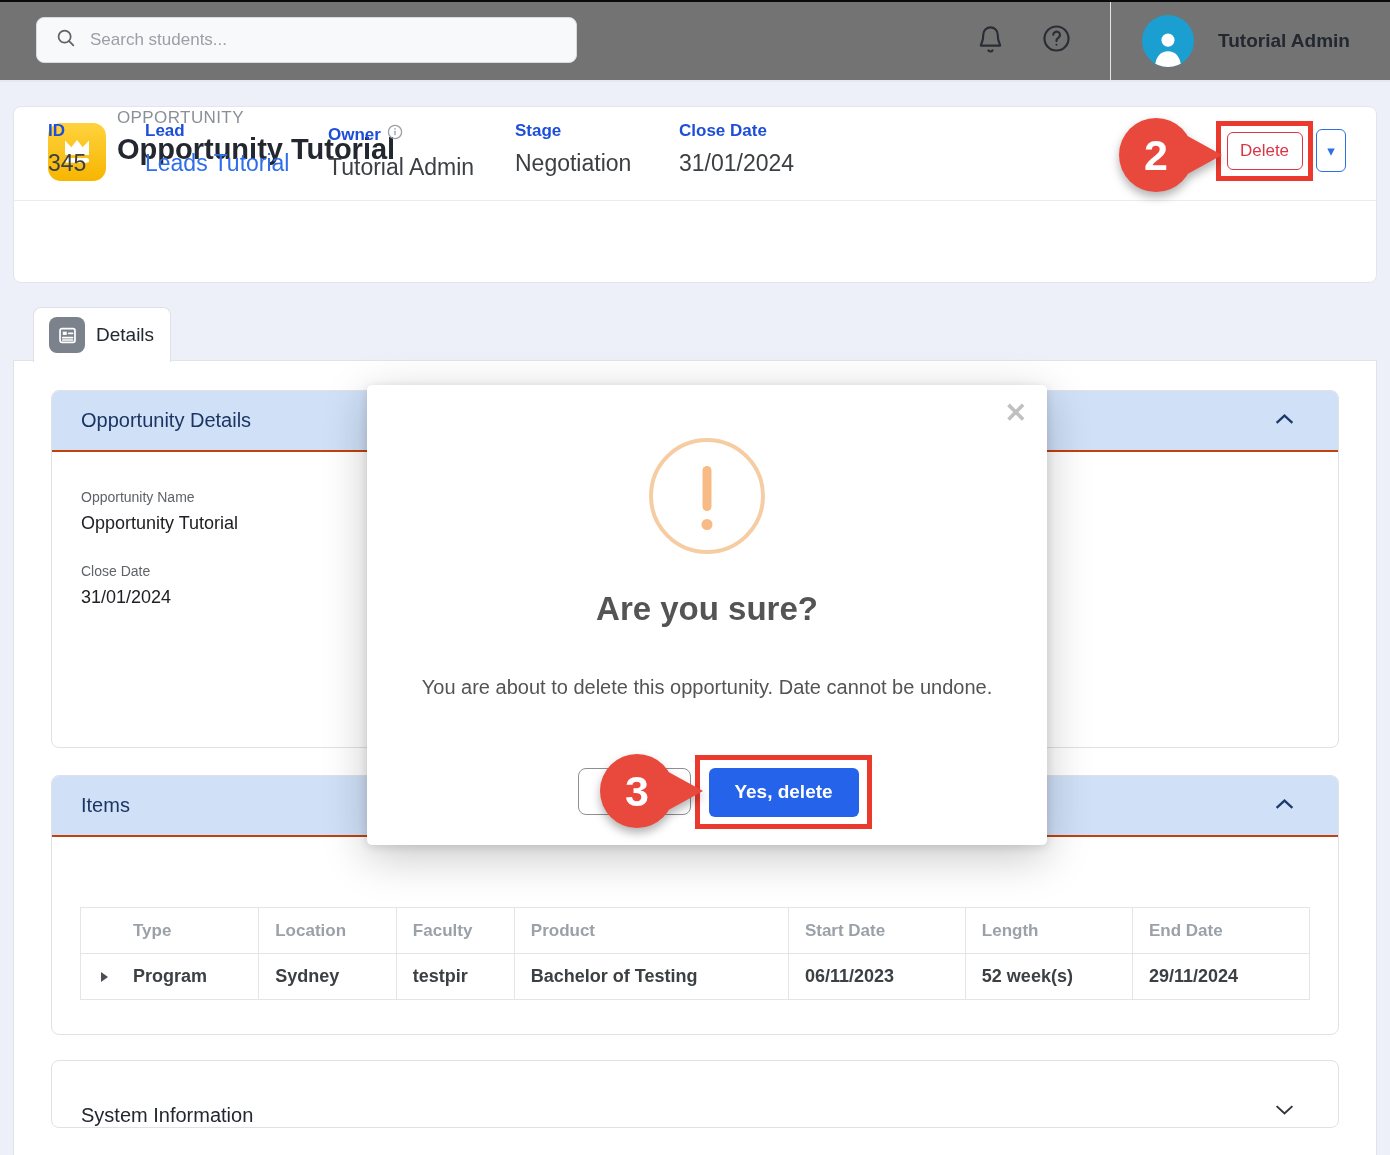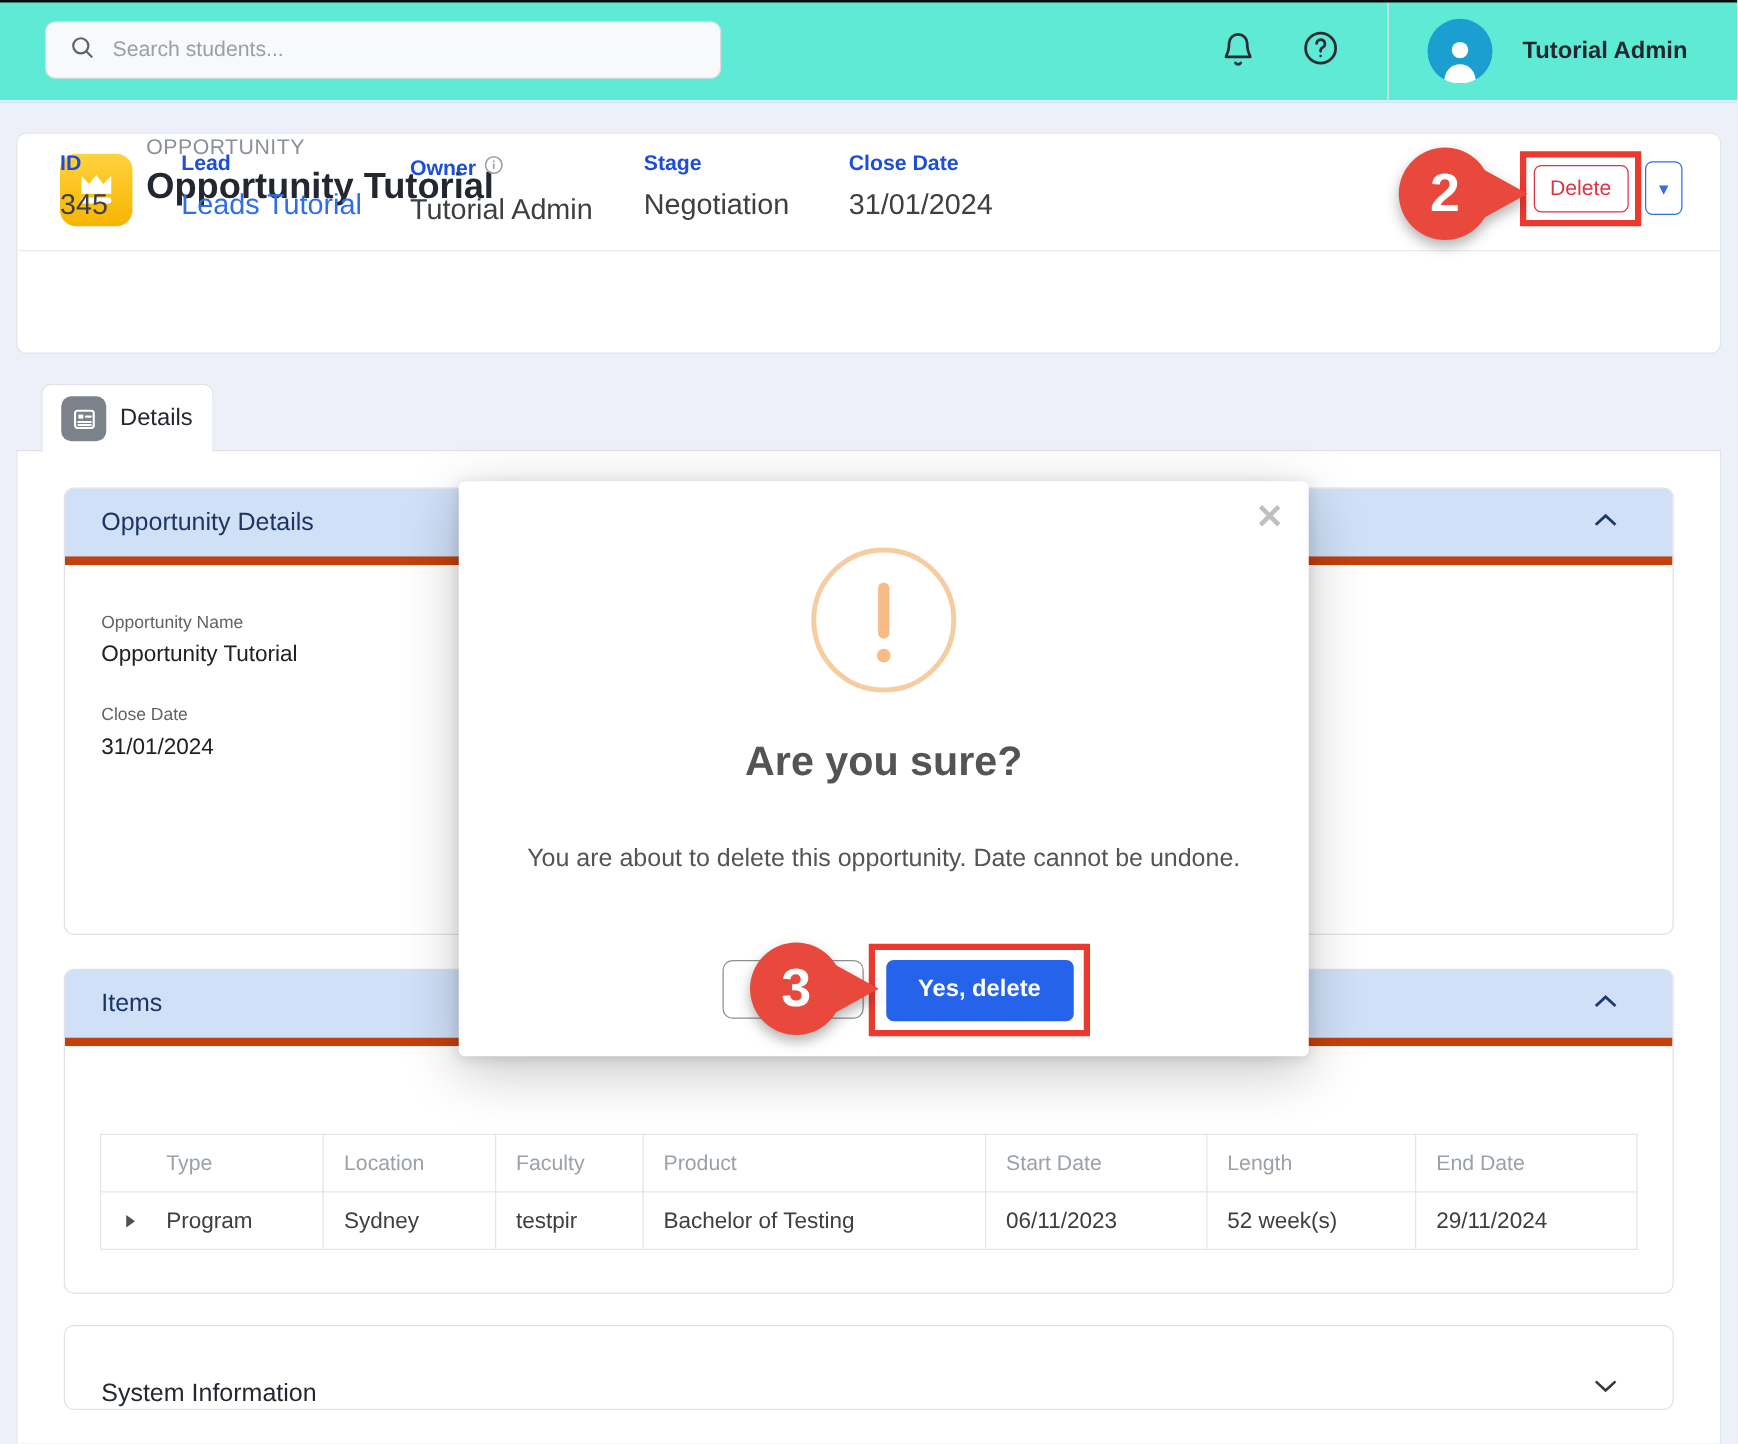--- a/index.html
+++ b/index.html
@@ -5,21 +5,21 @@
   * { margin:0; padding:0; box-sizing:border-box; }
   html,body { background:#eef0f9; }
   .stage {
     position:relative; width:1390px; height:1155px;
     background:#eef0f9; overflow:hidden;
     font-family:"Liberation Sans", sans-serif; color:#23272f;
   }
   .top-edge { position:absolute; left:0; top:0; width:100%; height:2px; background:#0a0a0a; z-index:6; }
 
   
-  .topbar { position:absolute; left:0; top:0; width:1390px; height:82px; background:#5eead4; border-bottom:2px solid #e7e8f6; z-index:5; }
+  .topbar { position:absolute; left:0; top:0; width:1390px; height:82px; background:#737373; border-bottom:2px solid #e7e8f6; z-index:5; }
   .search-box { position:absolute; left:36px; top:17px; width:541px; height:46px; background:#f8f9fb; border:1px solid #d9dbe0; border-radius:8px; display:flex; align-items:center; padding-left:18px; gap:13px; }
   .search-box input { border:none; outline:none; background:transparent; font-family:inherit; font-size:17px; color:#202124; width:440px; }
   .search-box input::placeholder { color:#9aa0a6; }
   .icon-btn { position:absolute; background:none; border:none; cursor:pointer; display:flex; align-items:center; justify-content:center; }
   .bell-btn { left:973px; top:24px; width:34px; height:34px; }
   .help-btn { left:1038px; top:22px; width:36px; height:36px; }
   .topbar-divider { position:absolute; left:1110px; top:0; width:1px; height:82px; background:#e4e4ea; }
   .user-menu { position:absolute; left:1142px; top:15px; height:52px; display:flex; align-items:center; gap:24px; cursor:pointer; }
   .avatar { width:52px; height:52px; border-radius:50%; background:#1b9fd0; overflow:hidden; display:flex; align-items:flex-end; justify-content:center; }
   .user-name { font-size:19px; font-weight:bold; color:#23272f; }
@@ -53,33 +53,33 @@
   
   .tab { position:absolute; left:33px; top:307px; width:138px; height:55px; background:#fff; border:1px solid #e0e0e6; border-bottom:none; border-radius:8px 8px 0 0; z-index:3; display:flex; align-items:center; gap:11px; padding-left:15px; cursor:pointer; }
   .tab-icon { width:36px; height:36px; border-radius:8px; background:#7b828b; display:flex; align-items:center; justify-content:center; }
   .tab-label { font-size:19px; color:#23272f; }
   .tab-panel { position:absolute; left:13px; top:360px; width:1364px; height:795px; background:#fff; border:1px solid #e2e3ea; border-bottom:none; z-index:1; }
 
   .card { position:absolute; background:#fff; border:1px solid #e0e1e8; border-radius:8px; }
   .card-opp { left:37px; top:29px; width:1288px; height:358px; }
   .card-items { left:37px; top:414px; width:1288px; height:260px; }
   .card-sys { left:37px; top:699px; width:1288px; height:68px; display:flex; align-items:flex-end; justify-content:space-between; padding:0 40px 0 29px; cursor:pointer; }
-  .card-head { height:61px; background:#cfe0f7; border-radius:7px 7px 0 0; border-bottom:7px solid #c2410c; display:flex; align-items:center; justify-content:space-between; padding:0 40px 0 29px; }
+  .card-head { height:61px; background:#cfe0f7; border-radius:7px 7px 0 0; border-bottom:2px solid #c2410c; display:flex; align-items:center; justify-content:space-between; padding:0 40px 0 29px; }
   .card-head-title { font-size:20px; color:#1c3562; }
   .collapse-btn { background:none; border:none; cursor:pointer; display:flex; align-items:center; }
   .sys-title { font-size:20px; color:#23272f; }
 
   .fields { padding:37px 29px 0; }
   .field { margin-bottom:29px; }
   .f-label { font-size:14px; color:#5f6368; margin-bottom:8px; }
   .f-value { font-size:18px; color:#202124; }
 
   .items-table-wrap { margin:70px 28px 0; }
   table { width:100%; border-collapse:collapse; table-layout:fixed; }
-  th, td { border:1px solid #e3e5e9; text-align:left; font-weight:normal; height:46px; padding:0 16px; overflow:hidden; white-space:nowrap; }
+  th, td { border:1px solid #e3e5e9; text-align:left; font-weight:bold; height:46px; padding:0 16px; overflow:hidden; white-space:nowrap; }
   th { color:#9aa1a9; font-size:17px; }
   td { color:#3c4043; font-size:18px; }
   th.c-type, td.c-type { padding-left:52px; }
   td.c-type { position:relative; }
   .row-caret { position:absolute; left:20px; top:50%; transform:translateY(-50%); width:0; height:0; border-left:7px solid #4a4e55; border-top:5px solid transparent; border-bottom:5px solid transparent; }
 
   
   .modal { position:absolute; left:367px; top:385px; width:680px; height:460px; background:#fff; border-radius:5px; box-shadow:0 12px 45px rgba(0,0,0,.22), 0 2px 10px rgba(0,0,0,.12); z-index:10; }
   .modal-close { position:absolute; right:20px; top:12px; background:none; border:none; font-size:27px; font-weight:bold; color:#c0c0c0; cursor:pointer; font-family:inherit; }
   .warn-circle { position:absolute; left:282px; top:53px; width:116px; height:116px; border:4px solid #f6cda2; border-radius:50%; }

